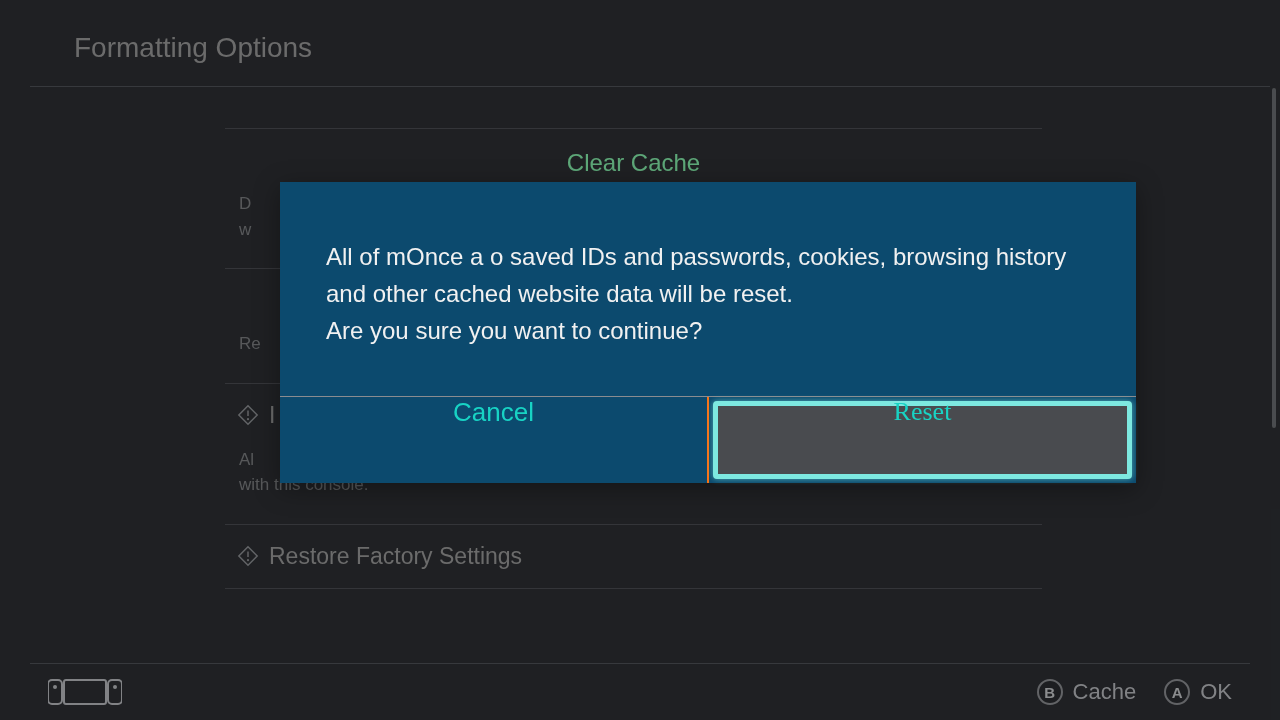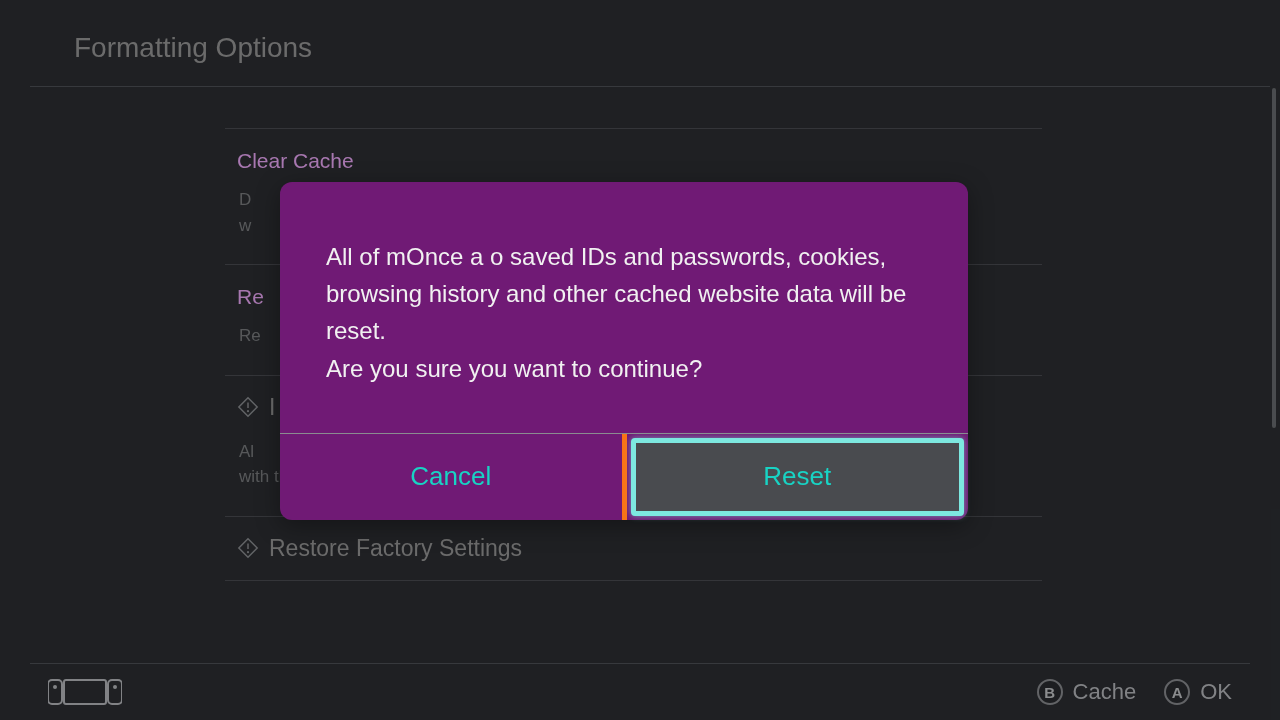--- a/index.html
+++ b/index.html
@@ -32,24 +32,25 @@
     position: absolute;
     left: 225px;
     top: 128px;
     width: 817px;
   }
   .section {
     border-top: 1px solid #4b4d52;
     padding: 0;
   }
   .sec-title {
-    font-size: 21px;
-    font-weight: 300;
-    color: #f0abfc;
+    font-size: 24px;
+    font-weight: 300;
+    color: #86efac;
     padding: 20px 12px 14px 12px;
+    text-align: center;
   }
   .sec-desc {
     font-size: 17px;
     color: #7d7f82;
     padding: 0 14px 26px 14px;
     line-height: 1.5;
   }
   .sec-row {
     border-top: 1px solid #4b4d52;
     padding: 18px 12px;
@@ -115,49 +116,50 @@
 
   
   .overlay {
     position: absolute; inset:0;
     background: rgba(0,0,0,0.30);
   }
   .modal {
     position: absolute;
     left: 280px;
     top: 182px;
-    width: 688px;
-    background: #701a75;
-    border-radius: 12px;
+    width: 856px;
+    background: #0c4a6e;
+    border-radius: 0;
     color: #f1f1f1;
     box-shadow: 0 6px 24px rgba(0,0,0,0.35);
   }
   .modal-body {
     padding: 56px 46px 46px 46px;
     font-size: 24px;
     line-height: 1.55;
     font-weight: 300;
   }
   .modal-sep {
     height:1px; background:#8a8c90;
   }
   .modal-buttons {
     display:flex;
     height: 86px;
   }
   .modal-btn {
     flex:1;
-    display:flex; align-items:center; justify-content:center;
+    display:flex; align-items:flex-start; justify-content:center;
     font-size: 26px;
     color: #18d3c4;
     position: relative;
     cursor: pointer;
   }
   .modal-btn + .modal-btn {
-    border-left: 5px solid #f97316;
+    border-left: 2px solid #f97316;
+    font-family: Liberation Serif, serif;
   }
   .modal-btn.focused::before {
     content:"";
     position:absolute;
     inset: 4px;
     border: 5px solid #7de8e0;
     border-radius: 4px;
     background: #494b4f;
     z-index: 0;
     box-shadow: 0 0 6px rgba(125,232,224,0.6);

